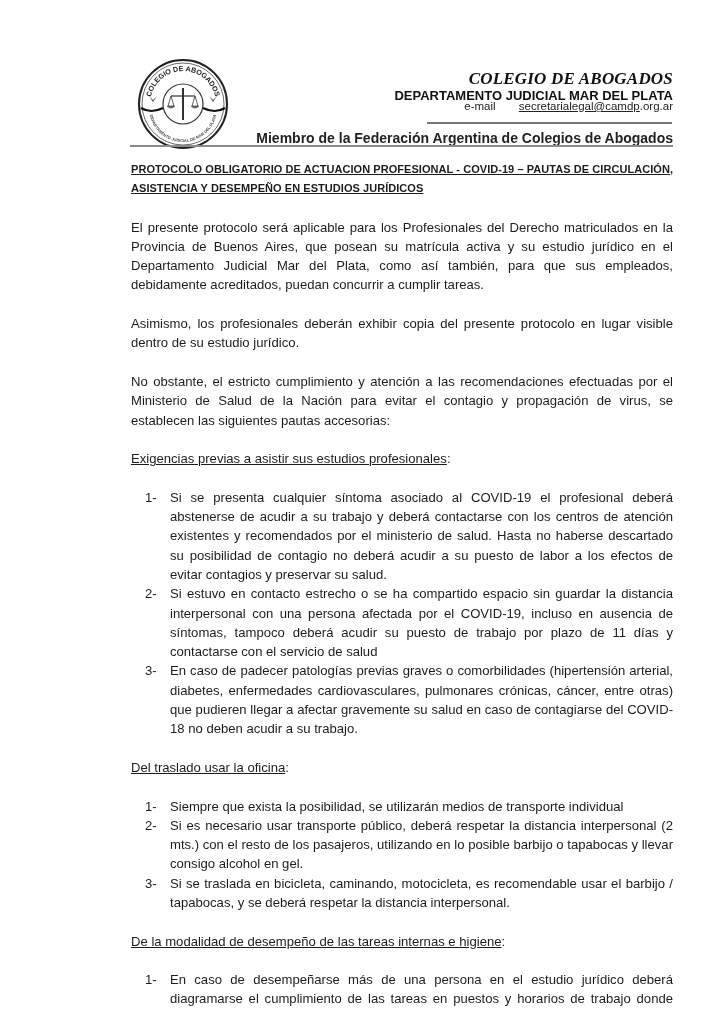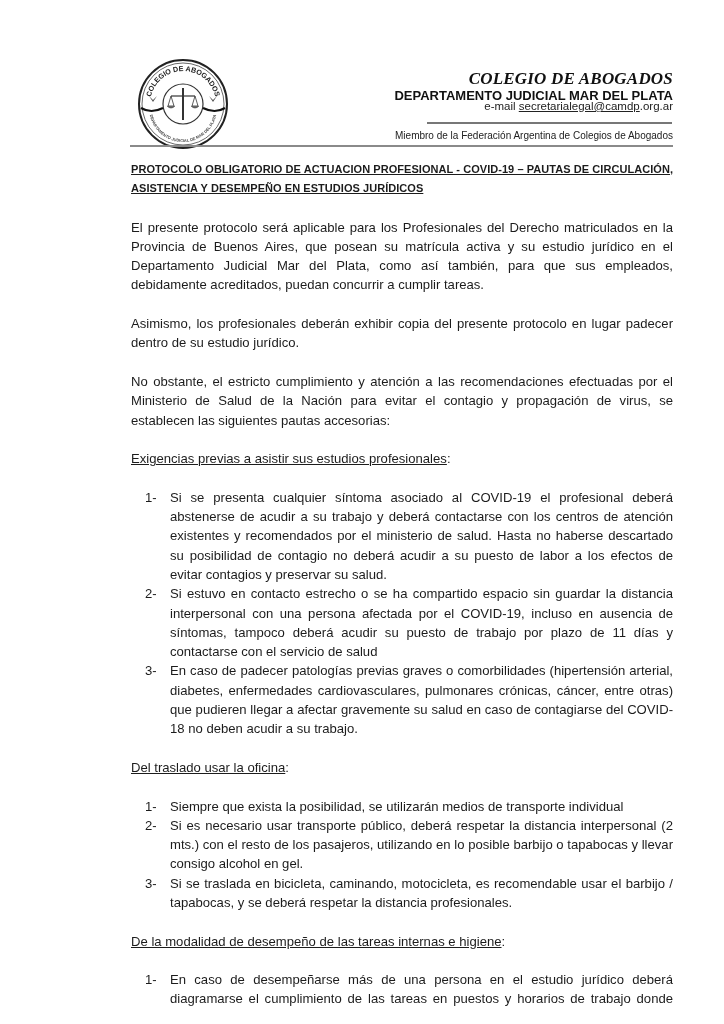--- a/index.html
+++ b/index.html
@@ -5,23 +5,23 @@
     html, body { margin: 0; padding: 0; background: #ffffff; }
     body { width: 724px; height: 1024px; position: relative; overflow: hidden; color: #1a1a1a; }
     .page { position: absolute; left: 0; top: 0; width: 724px; height: 1024px; background: #fff; }
 
     
     .logo { position: absolute; left: 137px; top: 58px; width: 92px; height: 92px; }
     .header-rule-left { position: absolute; left: 130px; top: 145px; width: 260px; height: 2px; background: #8a8a8a; }
     .org-name { position: absolute; right: 51px; top: 69px; font-family: "Liberation Serif", serif; font-weight: bold; font-style: italic; font-size: 17px; letter-spacing: 0.2px; color: #111; white-space: nowrap; }
     .org-dept { position: absolute; right: 51px; top: 88px; font-family: "Liberation Sans", sans-serif; font-weight: bold; font-size: 13px; color: #111; white-space: nowrap; }
     .org-email { position: absolute; right: 51px; top: 100px; font-family: "Liberation Sans", sans-serif; font-size: 11.5px; color: #222; white-space: nowrap; }
-    .org-email .addr { text-decoration: underline; }
+    .org-email .addr { text-decoration: underline; margin-left: 20px; }
     .header-rule-right { position: absolute; left: 427px; top: 122px; width: 245px; height: 2px; background: #777; }
-    .org-member { position: absolute; right: 51px; top: 130px; font-family: "Liberation Sans", sans-serif; font-size: 10px; color: #222; white-space: nowrap; }
+    .org-member { position: absolute; right: 51px; top: 130px; font-family: "Liberation Sans", sans-serif; font-size: 14px; color: #222; white-space: nowrap; font-weight: bold; }
     .header-rule-full { position: absolute; left: 385px; top: 145px; width: 288px; height: 2px; background: #8a8a8a; }
 
     
     .content { position: absolute; left: 131px; top: 160px; width: 542px; font-family: "Liberation Sans", sans-serif; font-size: 13.1px; line-height: 19.3px; color: #1c1c1c; }
     .title { font-weight: bold; text-decoration: underline; text-align: justify; text-align-last: left; margin: 0 0 19px 0; font-size: 11px; letter-spacing: 0.05px; }
     p.para { margin: 0 0 19.3px 0; text-align: justify; }
     .section-heading { margin: 0 0 19.3px 0; }
     .section-heading .u { text-decoration: underline; }
     ol.list { list-style: none; margin: 0 0 19.3px 0; padding: 0; }
     ol.list li { position: relative; padding-left: 39px; text-align: justify; }
@@ -68,39 +68,39 @@
     <span>e-mail </span><span class="addr">secretarialegal@camdp</span><span>.org.ar</span>
   </div>
   <div class="header-rule-right"></div>
   <div class="org-member">Miembro de la Federación Argentina de Colegios de Abogados</div>
   <div class="header-rule-full"></div>
 
   <div class="content">
     <div class="title">PROTOCOLO OBLIGATORIO DE ACTUACION PROFESIONAL - COVID-19 – PAUTAS DE CIRCULACIÓN, ASISTENCIA Y DESEMPEÑO EN ESTUDIOS JURÍDICOS</div>
 
     <p class="para">El presente protocolo será aplicable para los Profesionales del Derecho matriculados en la Provincia de Buenos Aires, que posean su matrícula activa y su estudio jurídico en el Departamento Judicial Mar del Plata, como así también, para que sus empleados, debidamente acreditados, puedan concurrir a cumplir tareas.</p>
-    <p class="para">Asimismo, los profesionales deberán exhibir copia del presente protocolo en lugar padecer dentro de su estudio jurídico.</p>
+    <p class="para">Asimismo, los profesionales deberán exhibir copia del presente protocolo en lugar visible dentro de su estudio jurídico.</p>
     <p class="para">No obstante, el estricto cumplimiento y atención a las recomendaciones efectuadas por el Ministerio de Salud de la Nación para evitar el contagio y propagación de virus, se establecen las siguientes pautas accesorias:</p>
 
     <div class="section-heading">
       <span class="u">Exigencias previas a asistir sus estudios profesionales</span><span>:</span>
     </div>
     <ol class="list">
       <li><span class="num">1-</span><span>Si se presenta cualquier síntoma asociado al COVID-19 el profesional deberá abstenerse de acudir a su trabajo y deberá contactarse con los centros de atención existentes y recomendados por el ministerio de salud. Hasta no haberse descartado su posibilidad de contagio no deberá acudir a su puesto de labor a los efectos de evitar contagios y preservar su salud.</span></li>
       <li><span class="num">2-</span><span>Si estuvo en contacto estrecho o se ha compartido espacio sin guardar la distancia interpersonal con una persona afectada por el COVID-19, incluso en ausencia de síntomas, tampoco deberá acudir su puesto de trabajo por plazo de 11 días y contactarse con el servicio de salud</span></li>
       <li><span class="num">3-</span><span>En caso de padecer patologías previas graves o comorbilidades (hipertensión arterial, diabetes, enfermedades cardiovasculares, pulmonares crónicas, cáncer, entre otras) que pudieren llegar a afectar gravemente su salud en caso de contagiarse del COVID-18 no deben acudir a su trabajo.</span></li>
     </ol>
 
     <div class="section-heading">
       <span class="u">Del traslado usar la oficina</span><span>:</span>
     </div>
     <ol class="list">
       <li><span class="num">1-</span><span>Siempre que exista la posibilidad, se utilizarán medios de transporte individual</span></li>
       <li><span class="num">2-</span><span>Si es necesario usar transporte público, deberá respetar la distancia interpersonal (2 mts.) con el resto de los pasajeros, utilizando en lo posible barbijo o tapabocas y llevar consigo alcohol en gel.</span></li>
-      <li><span class="num">3-</span><span>Si se traslada en bicicleta, caminando, motocicleta, es recomendable usar el barbijo / tapabocas, y se deberá respetar la distancia profesionales.</span></li>
+      <li><span class="num">3-</span><span>Si se traslada en bicicleta, caminando, motocicleta, es recomendable usar el barbijo / tapabocas, y se deberá respetar la distancia interpersonal.</span></li>
     </ol>
 
     <div class="section-heading">
       <span class="u">De la modalidad de desempeño de las tareas internas e higiene</span><span>:</span>
     </div>
     <ol class="list">
       <li style="text-align-last: justify;"><span class="num">1-</span><span>En caso de desempeñarse más de una persona en el estudio jurídico deberá diagramarse el cumplimiento de las tareas en puestos y horarios de trabajo donde</span></li>
     </ol>
   </div>
 </div>

